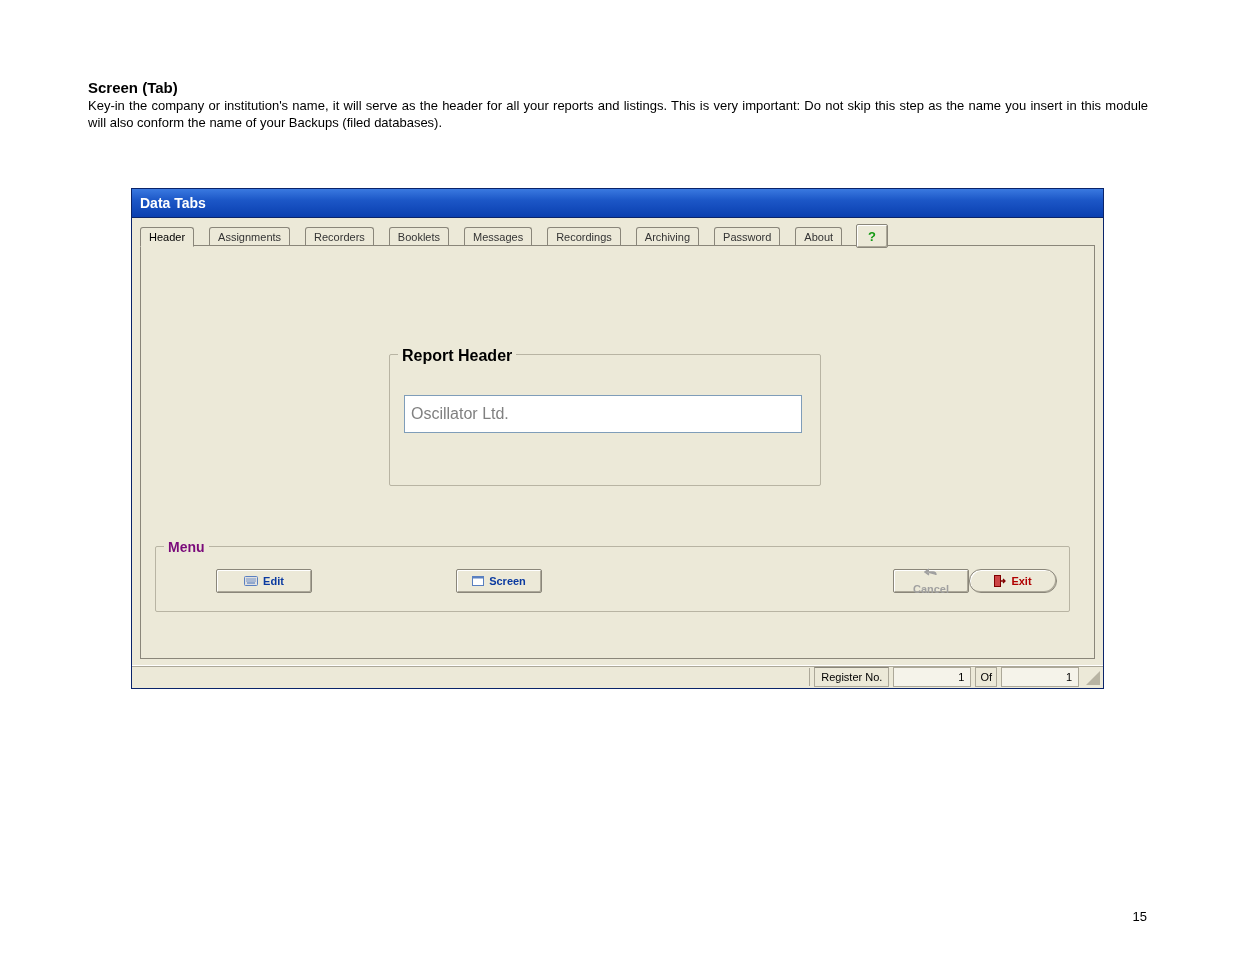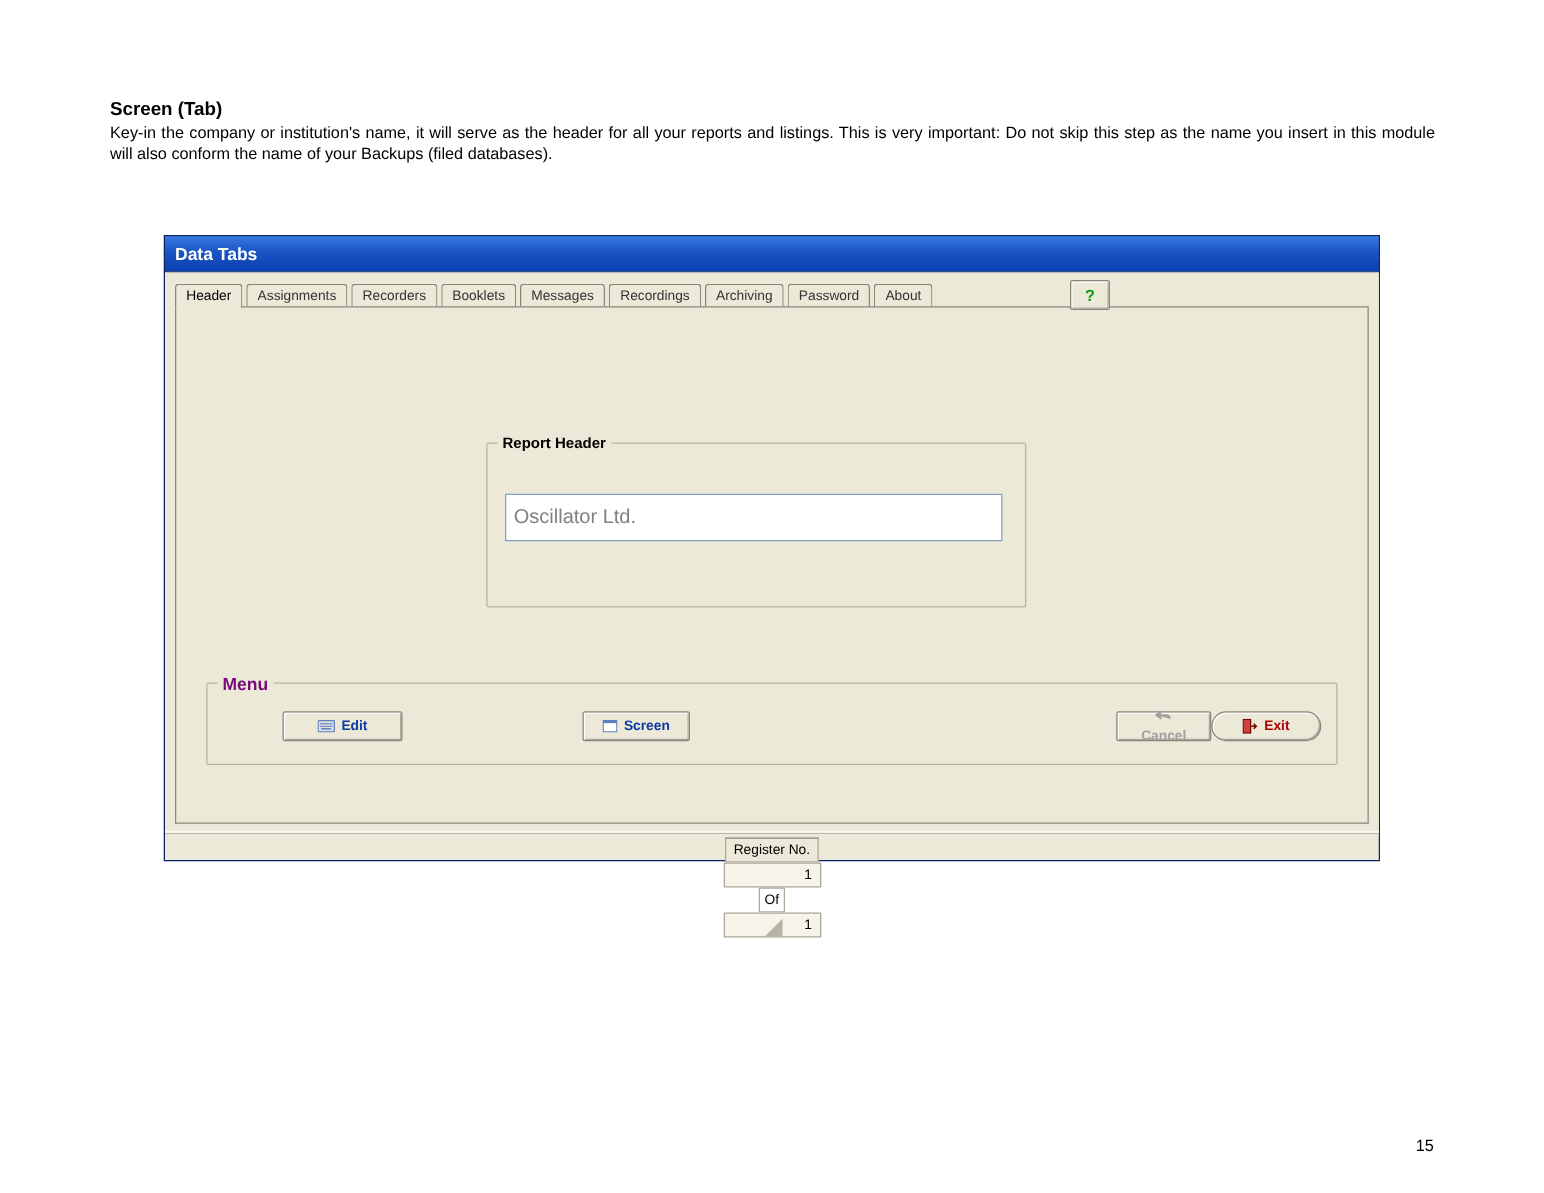--- a/index.html
+++ b/index.html
@@ -85,21 +85,21 @@
     display: flex;
     align-items: flex-end;
     font-size: 11px;
     font-family: Tahoma, Arial, sans-serif;
   }
   .tab {
     padding: 3px 8px 3px 8px;
     border: 1px solid #8a867a;
     border-bottom: none;
     background: #ece9d8;
-    margin-right: 4px;
+    margin-right: 16px;
     border-top-left-radius: 3px;
     border-top-right-radius: 3px;
     position: relative;
     cursor: default;
     color: #333;
   }
   .tab + .tab {
     margin-left: -1px;
   }
   .tab.active {
@@ -155,39 +155,39 @@
     font-size: 12px;
     font-family: Tahoma, Arial, sans-serif;
     font-weight: bold;
   }
   .gb-report {
     left: 248px;
     top: 108px;
     width: 430px;
     height: 130px;
   }
-  .gb-report .legend { color: #000; font-weight: bold; font-size: 12px; }
+  .gb-report .legend { color: #000; font-weight: bold; font-size: 16px; }
 
   .report-input {
     position: absolute;
     left: 14px;
     top: 40px;
     width: 398px;
     height: 28px;
     border: 1px solid #7f9db9;
     background: #ffffff;
     color: #808080;
     font-family: Arial, sans-serif;
     font-size: 16px;
     padding: 18px 6px;
     box-sizing: border-box;
   }
 
   .gb-menu {
-    left: 24px;
+    left: 14px;
     top: 300px;
     right: 24px;
     height: 64px;
   }
   .gb-menu .legend {
     color: #7a0a7a;
     font-weight: bold;
     font-family: Arial, sans-serif;
     font-size: 14px;
   }
@@ -230,21 +230,20 @@
     position: absolute;
     left: 0; right: 0; bottom: 0;
     height: 22px;
     background: #ece9d8;
     border-top: 1px solid #fff;
     box-shadow: inset 0 1px 0 #aca899;
     display: flex;
     align-items: center;
     font-size: 11px;
     font-family: Tahoma, Arial, sans-serif;
-    flex-direction: column;
   }
   .status-spacer { flex: 1 1 auto; border-right: 1px solid #aca899; height: 18px; margin: 2px;}
   .status-label {
     padding: 0 6px;
     height: 18px;
     line-height: 18px;
     border: 1px solid #aca899;
     border-top-color: #8a867a;
     margin: 0 2px;
     background: #ece9d8;

